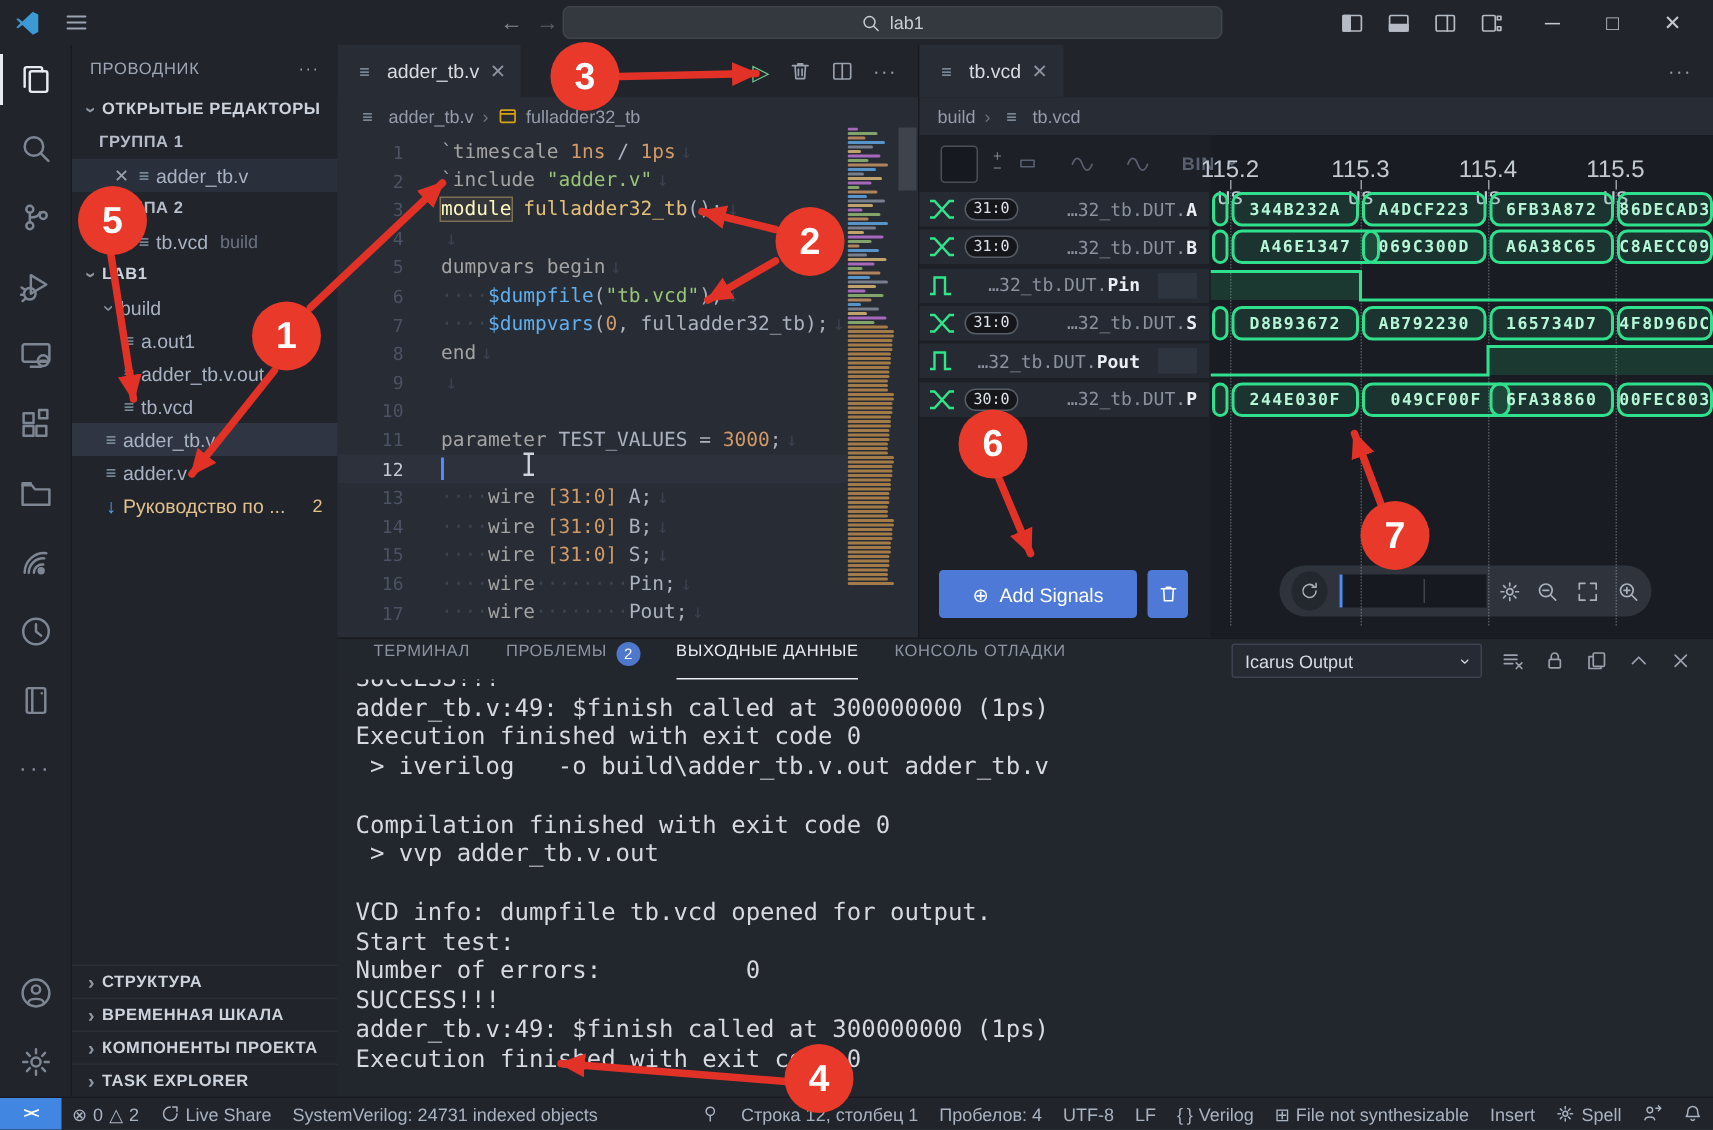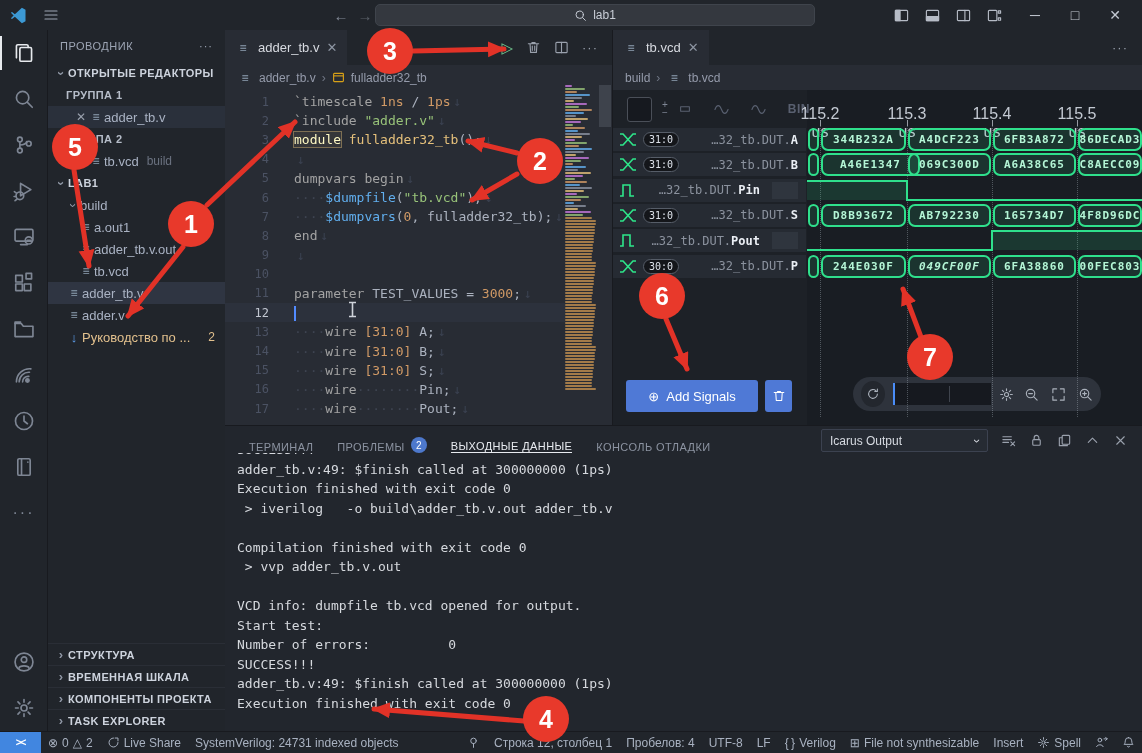--- a/index.html
+++ b/index.html
@@ -94,27 +94,27 @@
   #trash-btn{position:absolute;left:152px;top:290px;width:27px;height:32px;background:#4f79d6;border-radius:3px;color:#fff;display:flex;align-items:center;justify-content:center}
   #wv-controls{position:absolute;left:240px;top:287px;width:248px;height:34px;background:#2e333c;border-radius:17px;display:flex;align-items:center;padding:0 8px;gap:8px;color:#aab1bb}
   #wv-refresh{width:26px;height:26px;border-radius:50%;background:#23272e;display:flex;align-items:center;justify-content:center}
   #wv-input{width:108px;height:22px;background:#16191f;border-left:2px solid #4a8df8;position:relative}
   #wv-input::after{content:"";position:absolute;left:54px;top:3px;bottom:3px;width:1px;background:#3f444d}
   #wv-zoomgrp{display:flex;align-items:center;gap:12px;margin-left:2px}
 
   
   #panel{position:absolute;left:225px;top:425px;width:917px;height:306px;background:#22262d;border-top:1px solid #181a1f}
   #panel-header{position:absolute;left:0;top:0;right:0;height:27px;background:#22262d;z-index:2;display:flex;align-items:center}
-  .ptab{margin-left:24px;font-size:11px;letter-spacing:.4px;color:#8c93a1;display:flex;align-items:flex-end;gap:6px;height:27px;padding-top:2px}
+  .ptab{margin-left:24px;font-size:11px;letter-spacing:.4px;color:#8c93a1;display:flex;align-items:flex-start;gap:6px;height:27px;padding-top:2px}
   .ptab.active{color:#e8ebf0;border-bottom:1px solid #e8ebf0}
   .ptab .pbadge{background:#4d78cc;color:#fff;border-radius:50%;width:16px;height:16px;font-size:10px;display:flex;align-items:center;justify-content:center;letter-spacing:0}
   #panel-right{position:absolute;right:14px;top:3px;display:flex;align-items:center;gap:13px;color:#9aa1ad;z-index:3}
   #output-select{width:167px;height:23px;background:#262b33;border:1px solid #3c4250;border-radius:2px;color:#d7dbe2;font-size:12px;display:flex;align-items:center;justify-content:space-between;padding:0 8px}
   #output{position:absolute;left:12px;top:0;right:0;bottom:0;z-index:1}
-  .out-line{position:absolute;left:0;font-family:"DejaVu Sans Mono",monospace;font-size:13px;color:#d6d9de;white-space:pre}
+  .out-line{position:absolute;left:0;font-family:"DejaVu Sans Mono",monospace;font-size:16px;color:#d6d9de;white-space:pre}
 
   
   #statusbar{position:absolute;left:0;top:731px;width:1142px;height:22px;background:#21252b;border-top:1px solid #181a1f;display:flex;align-items:center;font-size:12px;color:#a9b2c1;z-index:6}
   #sb-remote{width:41px;height:22px;background:#4186e0;color:#fff;display:flex;align-items:center;justify-content:center;font-size:10px;font-weight:bold;letter-spacing:-1px}
   .sb-item{display:flex;align-items:center;gap:4px;padding:0 7px;height:22px;white-space:nowrap}
   .sb-ico{font-size:12px}
   #sb-spacer{flex:1}
 
   
   #overlay{position:absolute;left:0;top:0;z-index:90;pointer-events:none}
@@ -698,21 +698,21 @@
           </span>
           <span class="sig-badge">30:0</span>
           <span class="sig-name"><span>…32_tb.DUT.</span><b>P</b></span>
         </div>
         <div class="bus-seg" style="left: 195px; width: 11px;">
           <span></span>
         </div>
         <div class="bus-seg" style="left: 208px; width: 85px;">
           <span>244E030F</span>
         </div>
-        <div class="bus-seg" style="left: 295px; width: 83px; font-style: italic;">
+        <div class="bus-seg" style="left: 295px; width: 99px;">
           <span>049CF00F</span>
         </div>
         <div class="bus-seg" style="left: 380px; width: 83px;">
           <span>6FA38860</span>
         </div>
         <div class="bus-seg" style="left: 465px; width: 64px;">
           <span>00FEC803</span>
         </div>
       </div>
     </div>

